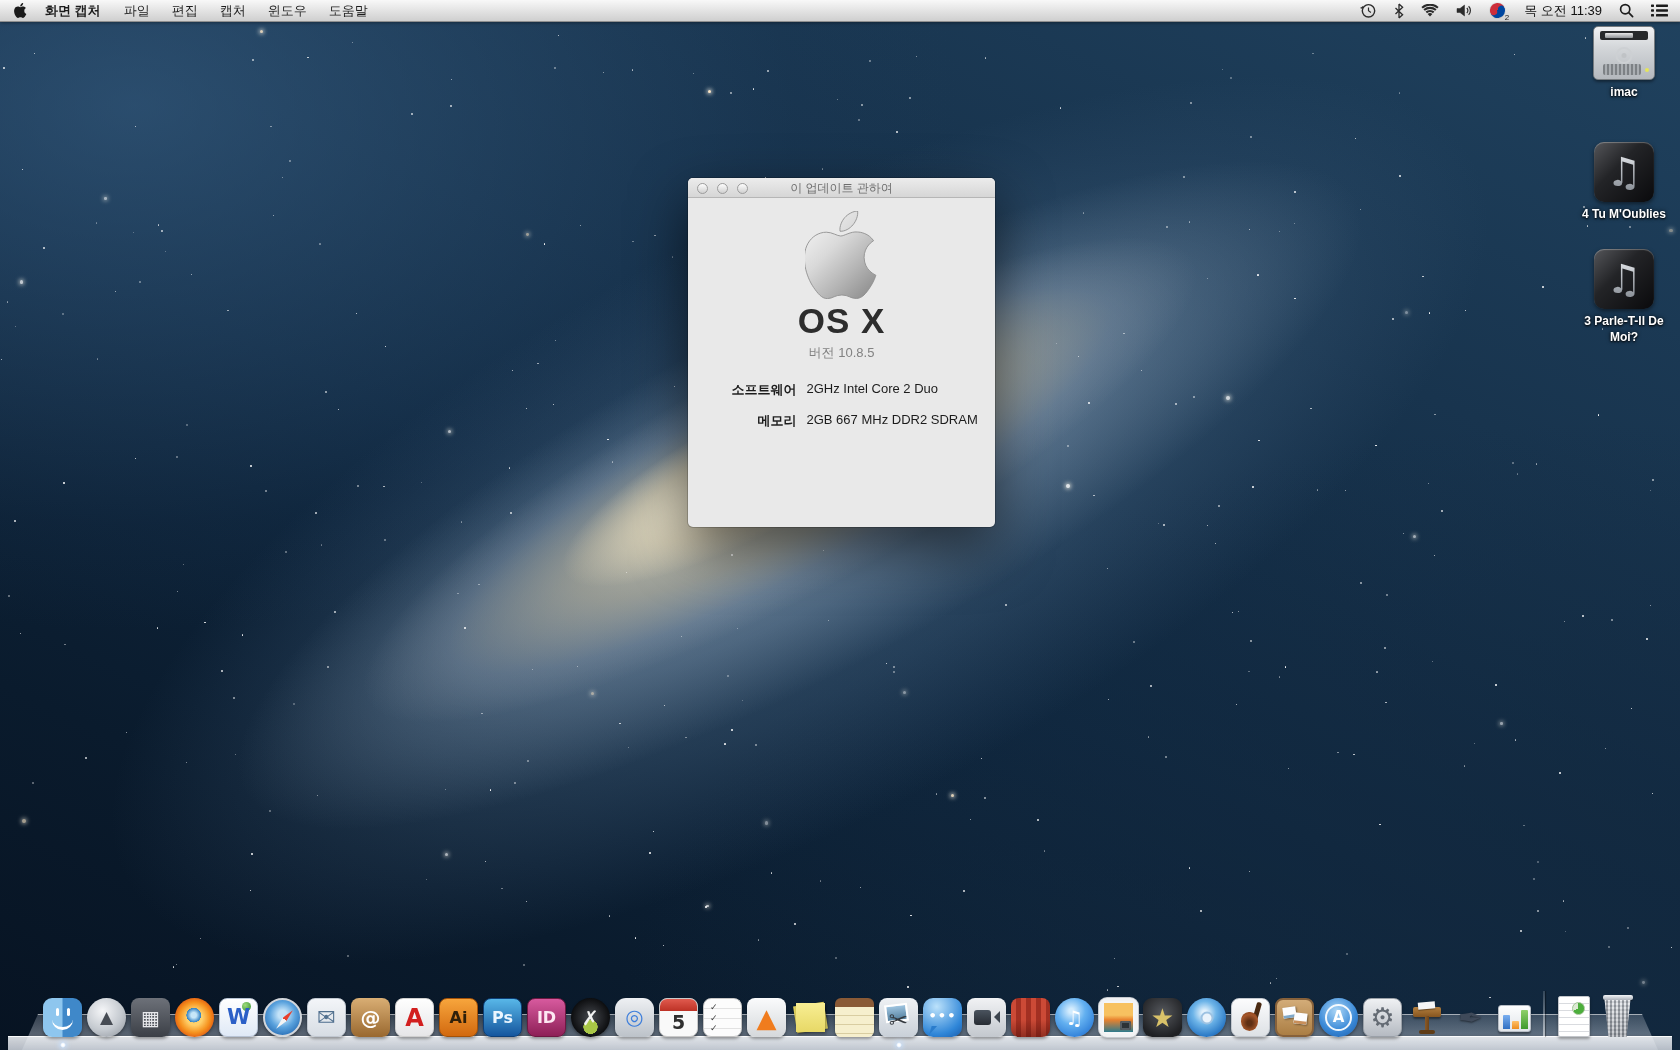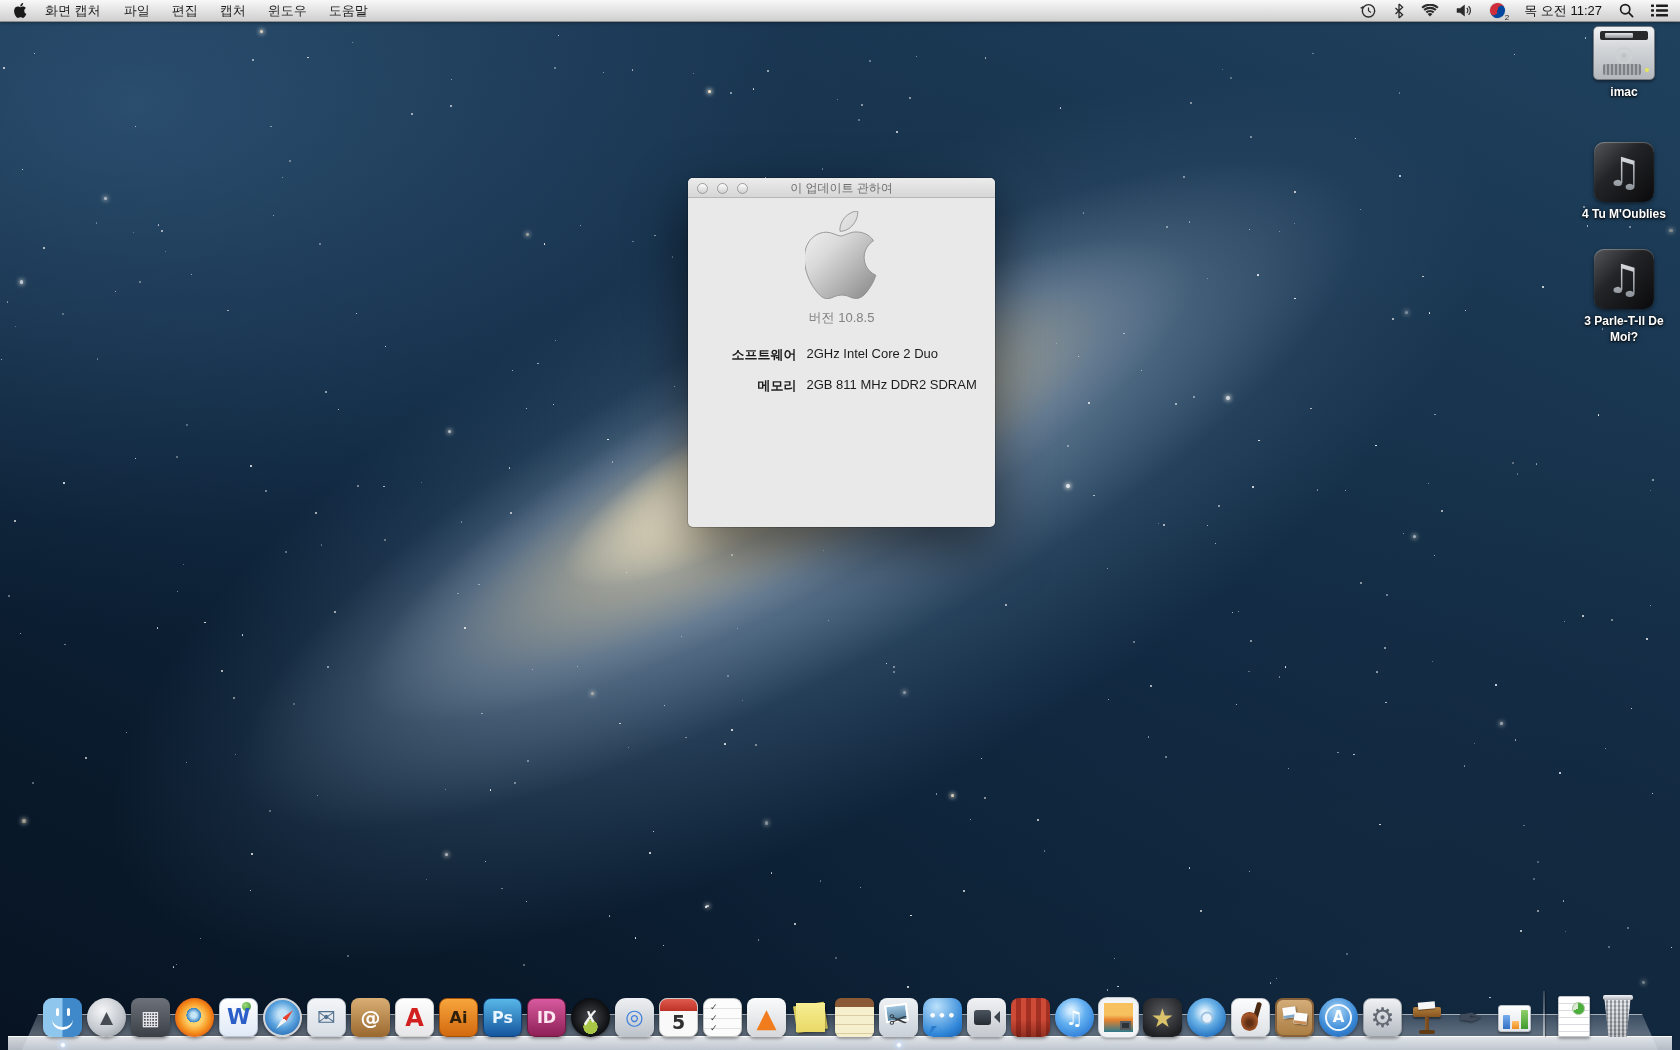--- a/index.html
+++ b/index.html
@@ -24,21 +24,21 @@
      background:radial-gradient(closest-side, rgba(248,241,217,0.95), rgba(236,224,192,0.55) 45%, transparent 75%); }
   .star { position:absolute; background:#fff; border-radius:50%; }
   .star.bright { box-shadow:0 0 4px 1px rgba(255,250,235,0.9); }
 
   
   #menubar { position:absolute; left:0; top:0; width:100%; height:22px; z-index:50;
     background:linear-gradient(#f8f8f8, #cfcfcf); border-bottom:1px solid #8f8f8f;
     box-shadow:0 1px 3px rgba(0,0,0,0.35); display:flex; align-items:center; font-size:13px; color:#1c1c1c; }
   #menubar .apple { margin:0 6px 0 14px; display:flex; align-items:center; }
   .menu-item { padding:0 11px; line-height:22px; white-space:nowrap; }
-  .menu-item.bold { font-weight:normal; padding:0 12px; }
+  .menu-item.bold { font-weight:bold; padding:0 12px; }
   #menu-status { margin-left:auto; display:flex; align-items:center; gap:17px; padding-right:12px; }
   #menu-status svg { display:block; }
   .kflag-wrap { position:relative; width:17px; height:16px; }
   .kflag { position:absolute; left:0; top:0; width:15px; height:15px; border-radius:50%; overflow:hidden; transform:rotate(-18deg); box-shadow:0 0 1px rgba(0,0,0,0.5); }
   .kflag::before { content:""; position:absolute; inset:0; background:linear-gradient(#cd2e3a 0 50%, #0047a0 50% 100%); }
   .kflag::after  { content:""; position:absolute; width:7.5px; height:7.5px; left:-0.5px; top:3.7px; border-radius:50%; background:#cd2e3a; box-shadow:8.2px 0 0 #0047a0; }
   .kflag-badge { position:absolute; right:-2px; bottom:-3px; font-size:8px; color:#222; }
   #clock { font-size:13px; color:#111; }
 
   
@@ -610,21 +610,21 @@
         <svg width="17" height="15" viewBox="0 0 17 15" fill="#2b2b2b" stroke="#2b2b2b">
           <path d="M1 5.5 h3 L8.5 2 v11 L4 9.5 H1 Z" stroke-width="0.5"></path>
           <path d="M10.8 5 a3.4 3.4 0 0 1 0 5" fill="none" stroke-width="1.2"></path>
           <path d="M12.6 3.2 a6 6 0 0 1 0 8.6" fill="none" stroke-width="1.2"></path>
         </svg>
       </span>
       <span class="kflag-wrap">
         <span class="kflag"></span>
         <span class="kflag-badge">2</span>
       </span>
-      <span id="clock">목 오전 11:27</span>
+      <span id="clock">목 오전 11:39</span>
       <span>
         <svg width="15" height="15" viewBox="0 0 15 15" fill="none" stroke="#1d1d1d" stroke-width="1.7">
           <circle cx="6.2" cy="6.2" r="4.6"></circle>
             <path d="M9.7 9.7 L13.6 13.6" stroke-linecap="round"></path>
         </svg>
       </span>
       <span>
         <svg width="17" height="13" viewBox="0 0 17 13" fill="#1d1d1d">
           <rect x="0" y="0.5" width="3" height="2.4" rx="0.6"></rect>
             <rect x="5" y="0.5" width="12" height="2.4" rx="0.6"></rect>
@@ -673,28 +673,29 @@
         <defs>
           <linearGradient id="appleSilver" x1="0" y1="0" x2="0.8" y2="1">
             <stop offset="0" stop-color="#fbfbfb"></stop>
               <stop offset="0.45" stop-color="#d9d9d9"></stop>
             <stop offset="0.75" stop-color="#b4b4b4"></stop>
               <stop offset="1" stop-color="#939393"></stop>
           </linearGradient>
         </defs>
         <path fill="url(#appleSilver)" stroke="#8e8e8e" stroke-width="2" d="M130.25 105.52c-.25-25.27 20.61-37.42 21.56-38.01-11.77-17.2-30.06-19.56-36.52-19.81-15.52-1.58-30.31 9.14-38.17 9.14-7.86 0-20.03-8.92-32.94-8.68-16.94.25-32.57 9.85-41.29 25.02-17.64 30.59-4.51 75.82 12.65 100.63 8.39 12.15 18.39 25.78 31.51 25.29 12.65-.5 17.42-8.18 32.69-8.18 15.28 0 19.56 8.18 32.94 7.93 13.61-.25 22.23-12.4 30.55-24.59 9.62-14.09 13.58-27.74 13.82-28.44-.3-.14-26.52-10.17-26.8-40.3zM105.12 31.19c6.97-8.44 11.67-20.17 10.39-31.19-10.04.41-22.2 6.69-29.4 15.12-6.46 7.47-12.11 19.42-10.59 30.87 11.19.87 22.63-6.36 29.6-14.8z"></path>
       </svg>
+      <div id="os-name">OS X</div>
       <div id="os-version">버전 10.8.5</div>
       <div class="info-row" id="row-processor">
         <span class="lbl">소프트웨어</span>
         <span class="val">2GHz Intel Core 2 Duo</span>
       </div>
       <div class="info-row">
         <span class="lbl">메모리</span>
-        <span class="val">2GB 811 MHz DDR2 SDRAM</span>
+        <span class="val">2GB 667 MHz DDR2 SDRAM</span>
       </div>
     </div>
   </div>
 
   <div id="dock">
     <div id="dock-panel"></div>
     <div id="dock-front"></div>
     <div id="dock-items">
         <div class="dock-item">
           <div class="dk di-finder"></div>

